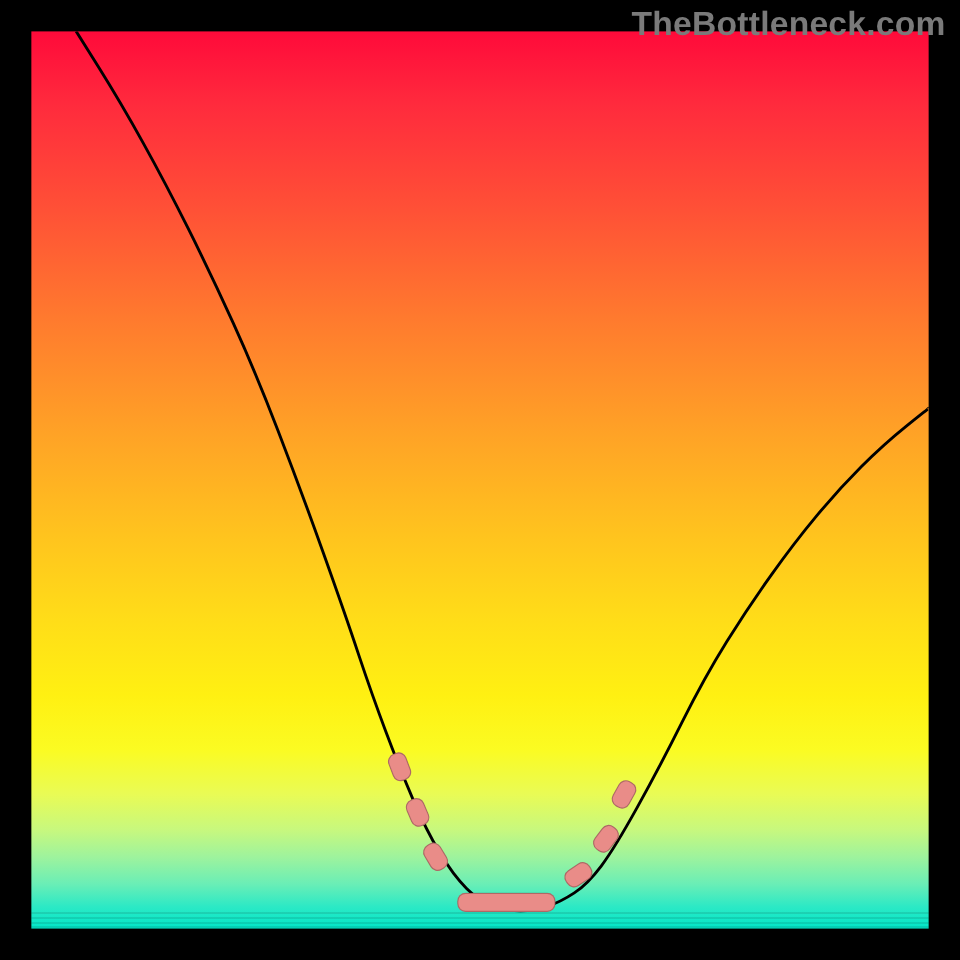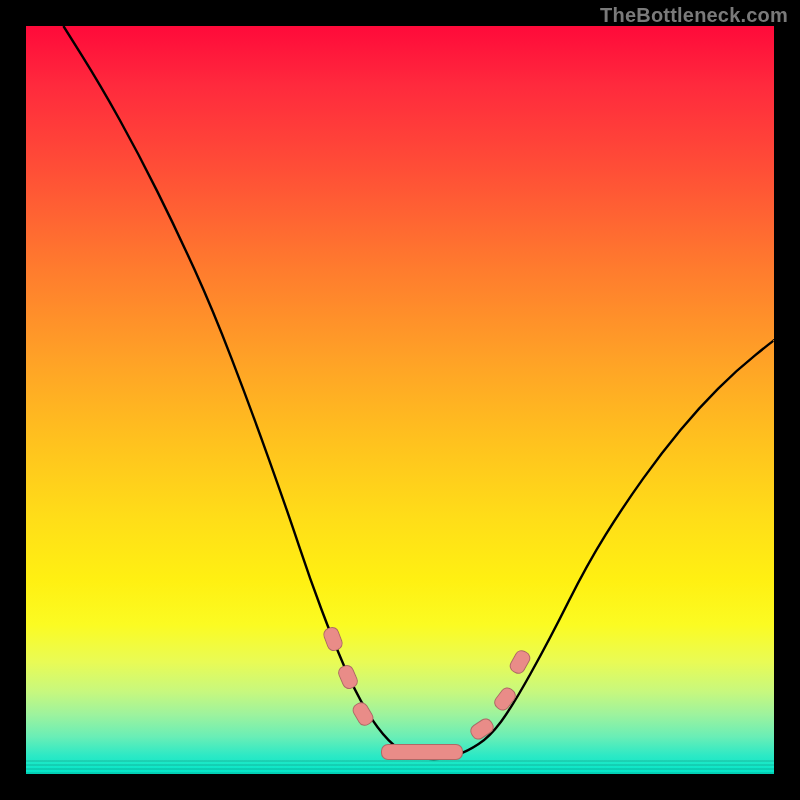--- a/index.html
+++ b/index.html
@@ -73,21 +73,21 @@
   }
   .marker.flat {
     width: 80px;
     height: 14px;
     border-radius: 7px;
   }
   .watermark {
     position: absolute;
     top: 4px;
     right: 12px;
-    font-size: 20px;
+    font-size: 28px;
     font-weight: 600;
     color: #7a7a7a;
     letter-spacing: 0.2px;
     user-select: none;
   }
 </style>
 </head>
 <body>
 
 <div class="outer">

